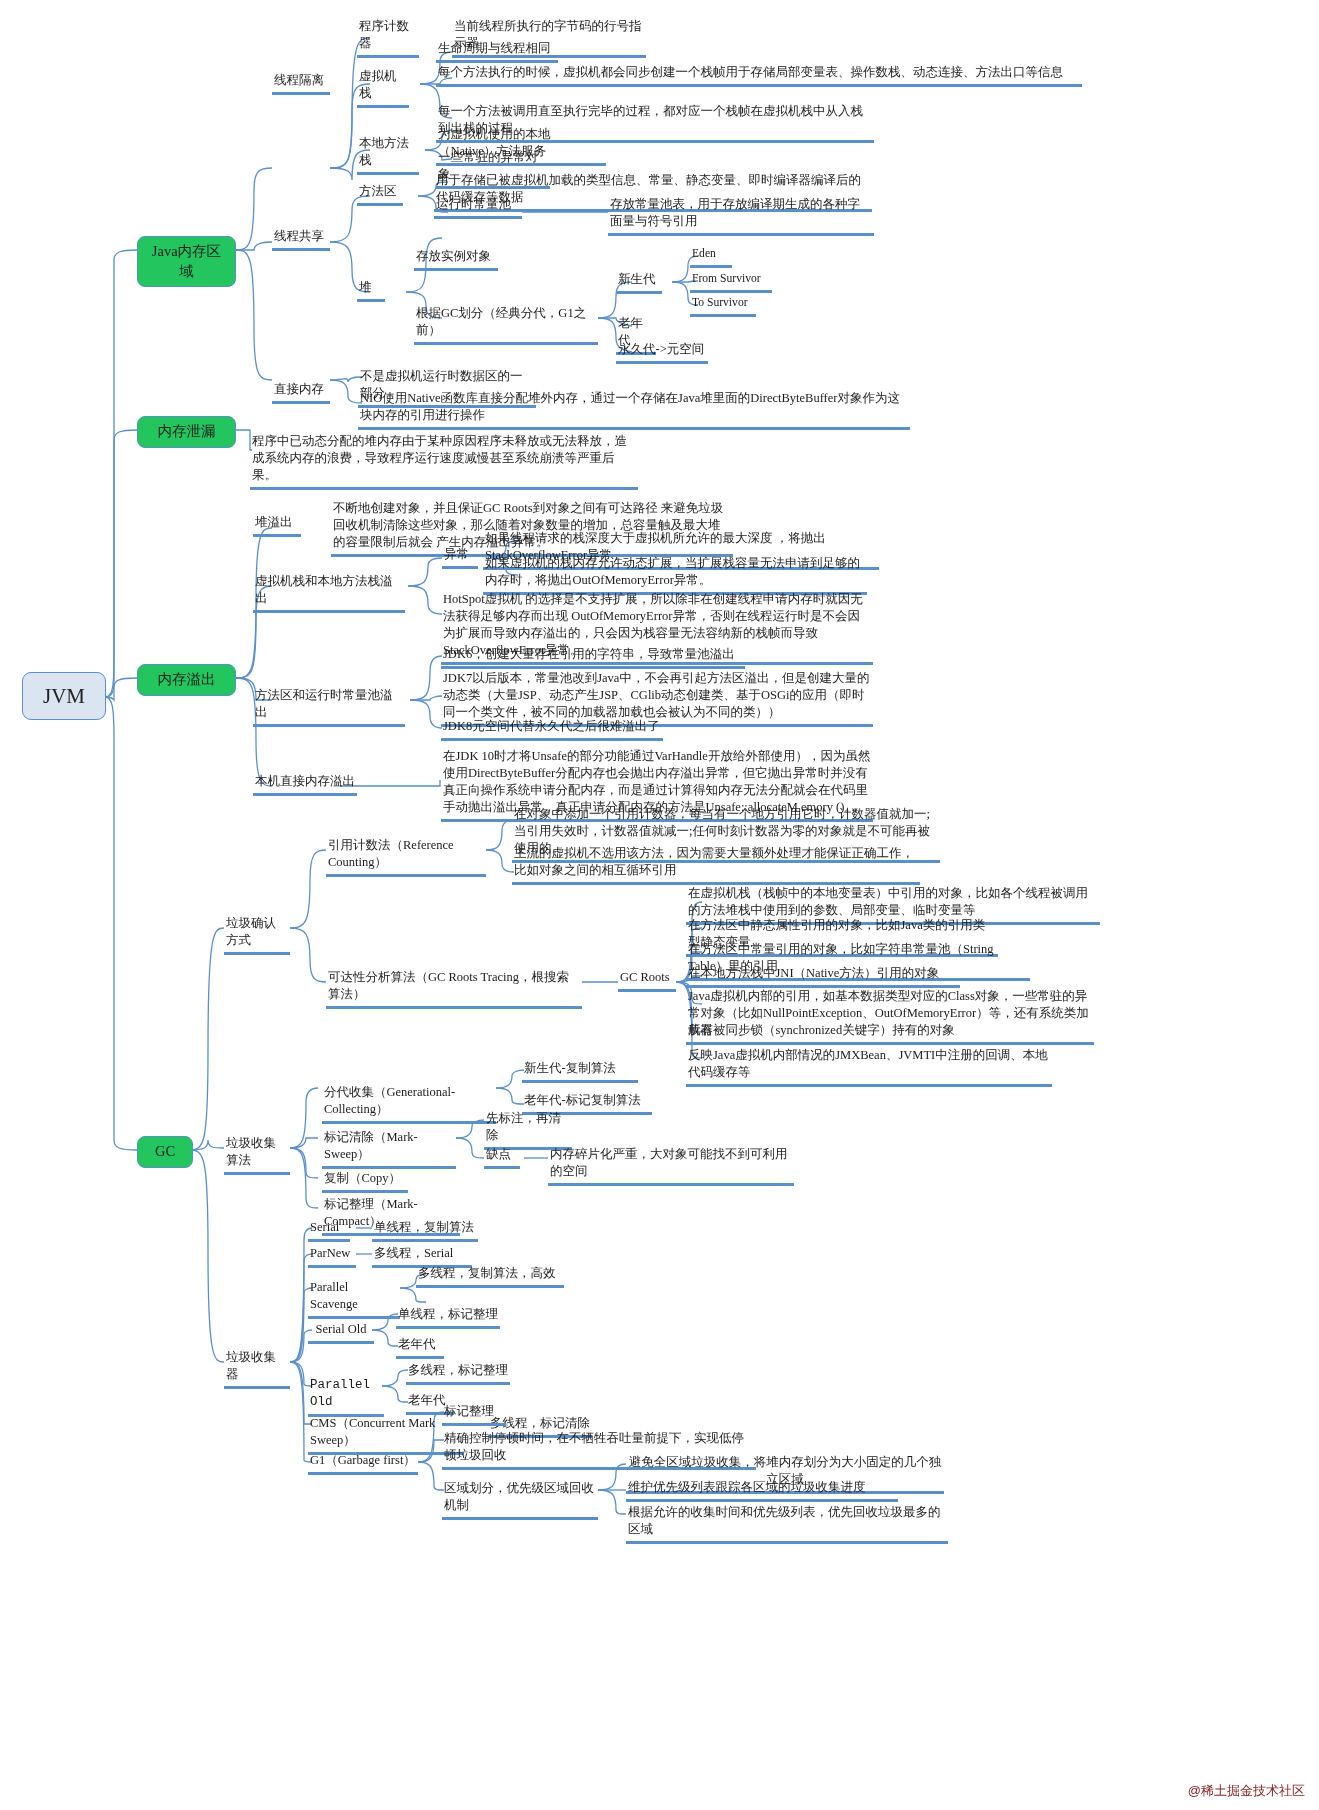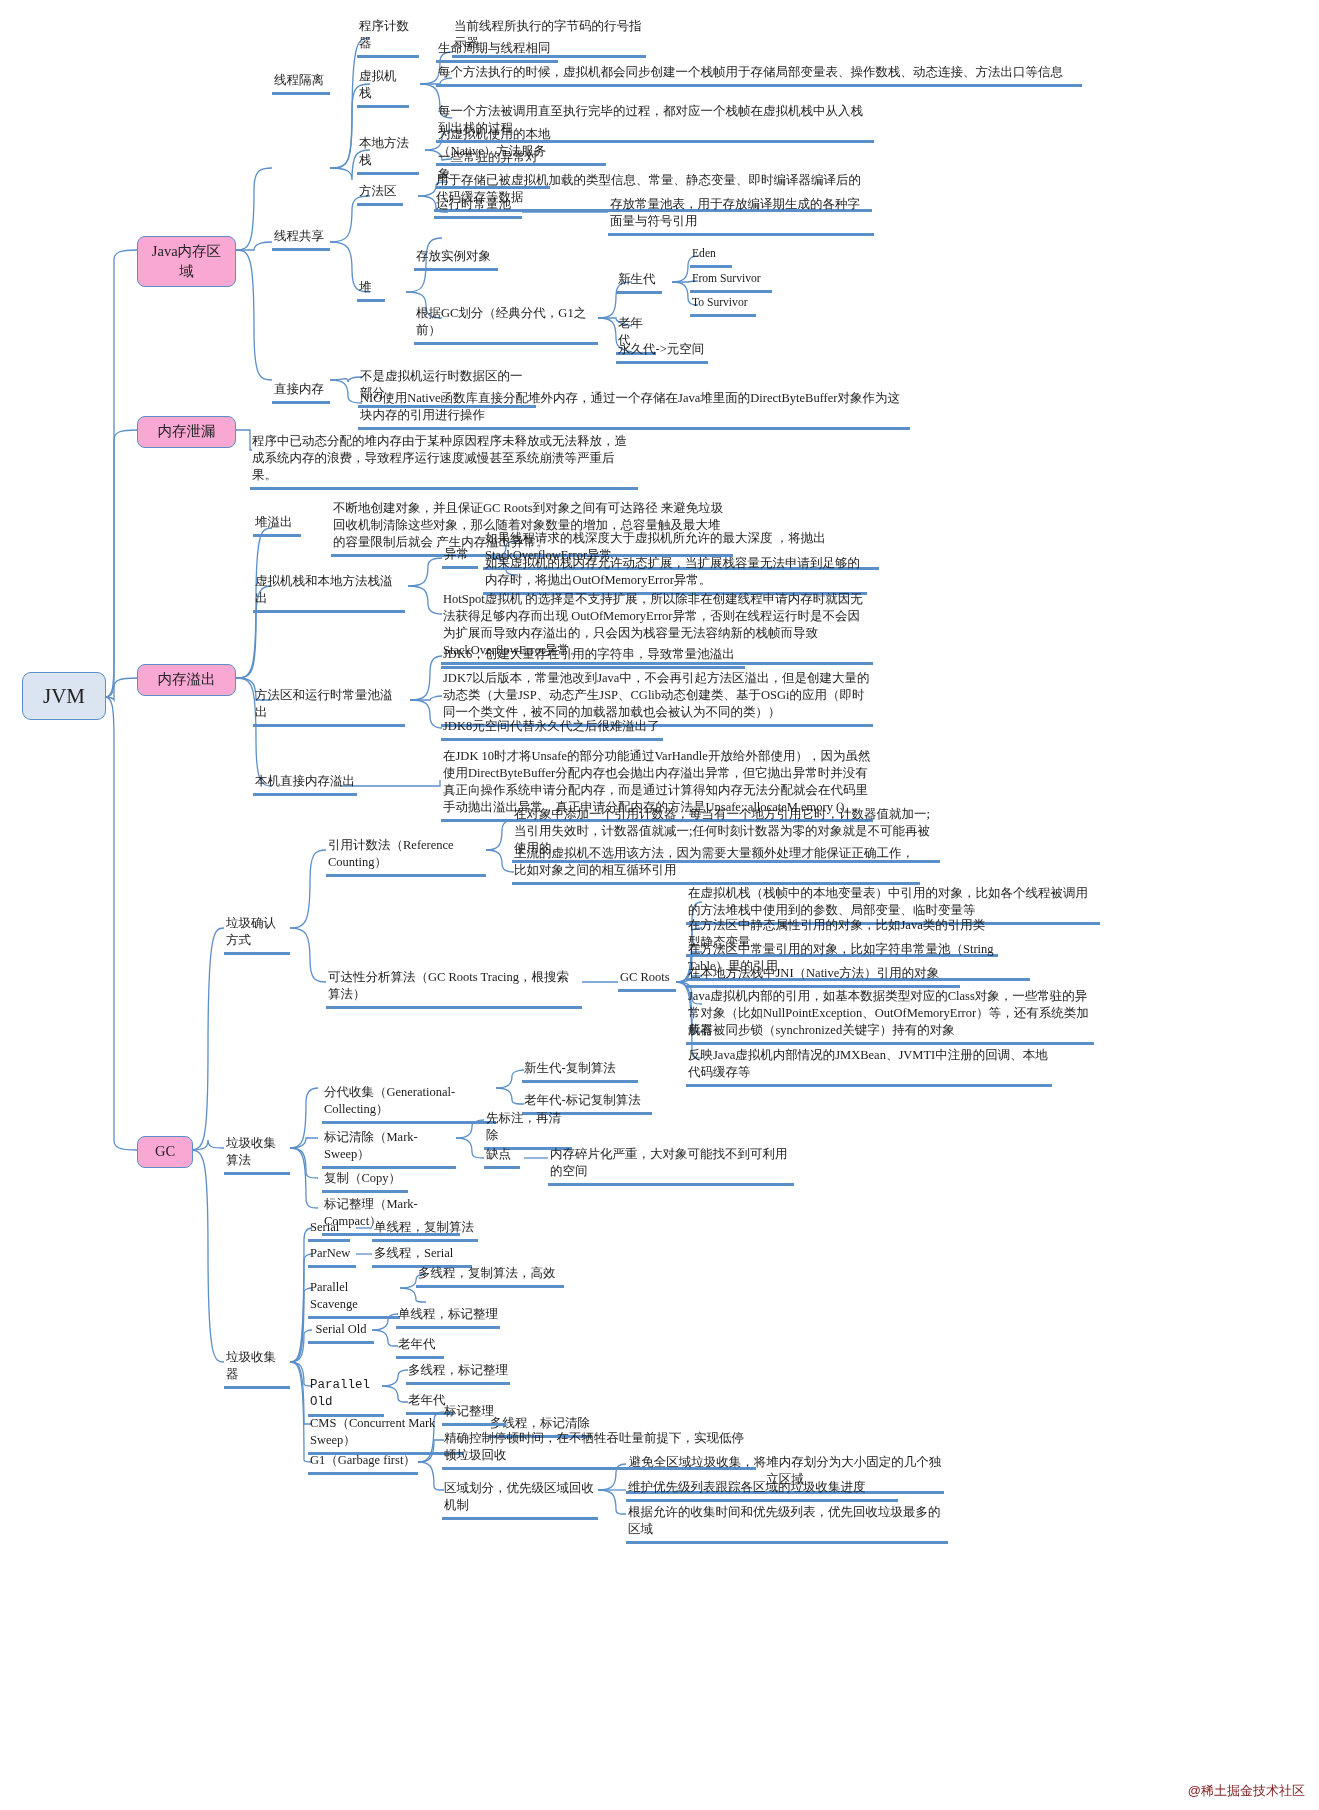--- a/index.html
+++ b/index.html
@@ -27,21 +27,21 @@
     border-radius:9px;
     background:#dbe5f1;
     padding:9px 14px;
     font-size:21px;
     text-align:center;
     color:#222;
   }
   .node.lvl1{
     border:1.2px solid #5b8fc9;
     border-radius:8px;
-    background:#f9a8d4;
+    background:#22c55e;
     padding:5px 12px;
     font-size:14.5px;
     text-align:center;
     color:#222;
   }
   .node.small{font-size:11.6px;}
   .watermark{
     position:absolute;right:14px;bottom:10px;
     font-size:13px;color:#7f1d1d;
     font-family:"Liberation Sans",sans-serif;

